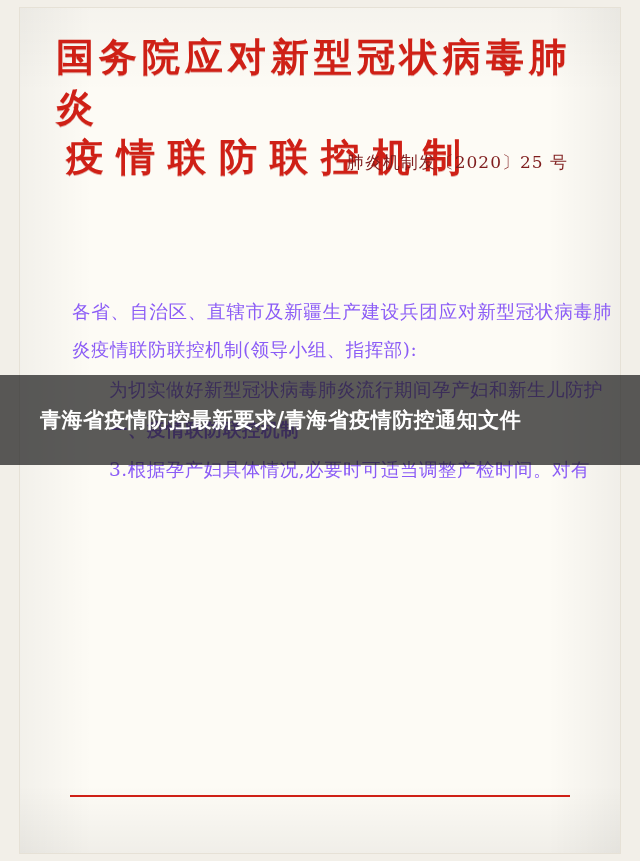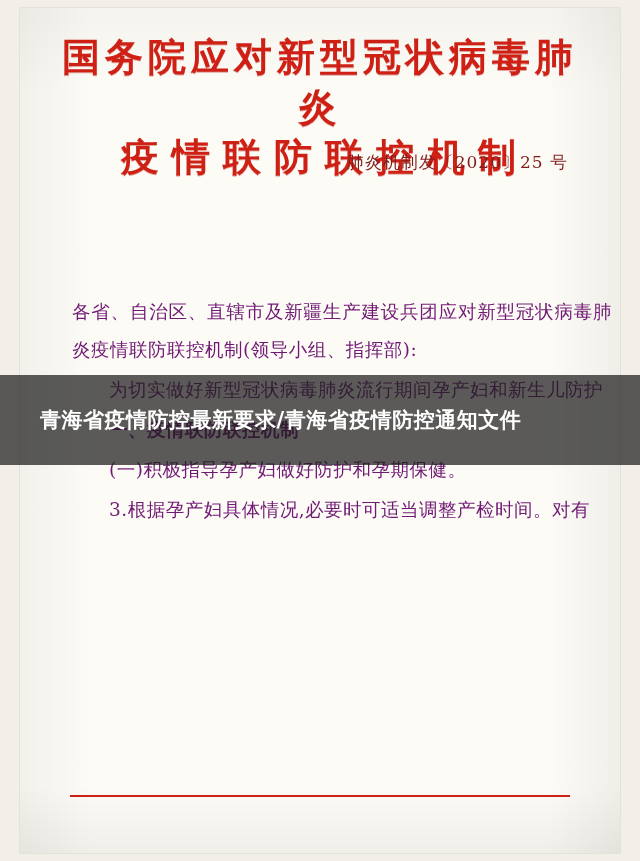--- a/index.html
+++ b/index.html
@@ -40,21 +40,21 @@
       linear-gradient(180deg, rgba(0,0,0,0.03) 0%, rgba(0,0,0,0) 10%, rgba(0,0,0,0) 92%, rgba(0,0,0,0.05) 100%);
     pointer-events: none;
   }
 
   
   .masthead {
     position: absolute;
     left: 36px;
     top: 24px;
     width: 528px;
-    text-align: center;
+    text-align: left;
     color: #cf2016;
     font-family: "DejaVu Serif", "Liberation Serif", serif;
     font-weight: bold;
     letter-spacing: 5px;
     line-height: 1.32;
     font-size: 38px;
     text-shadow: 0 1px 0 rgba(180,20,12,0.35);
   }
   .masthead .line2 {
     letter-spacing: 13px;
@@ -89,21 +89,21 @@
 
   
   .bodytext {
     position: absolute;
     left: 52px;
     top: 285px;
     width: 540px;
     font-family: "DejaVu Serif", "Liberation Serif", serif;
     font-size: 18.5px;
     line-height: 2.05;
-    color: #701a75;
+    color: #8b5cf6;
     letter-spacing: 0.5px;
   }
   .bodytext p {
     margin: 0 0 2px 0;
     text-align: justify;
   }
   .indent2 { text-indent: 2em; }
   .section-head {
     text-indent: 2em;
     font-weight: bold;
@@ -155,21 +155,20 @@
 
     <div class="docnum">肺炎机制发〔2020〕25 号</div>
 
     <div class="doctitle">
     </div>
 
     <div class="bodytext">
       <p>各省、自治区、直辖市及新疆生产建设兵团应对新型冠状病毒肺炎疫情联防联控机制(领导小组、指挥部):</p>
       <p class="indent2">为切实做好新型冠状病毒肺炎流行期间孕产妇和新生儿防护</p>
       <p class="section-head">一、疫情联防联控机制</p>
-      <p class="indent2">(一)积极指导孕产妇做好防护和孕期保健。</p>
       <p class="indent2">3.根据孕产妇具体情况,必要时可适当调整产检时间。对有</p>
     </div>
 
     <div class="footer-rule"></div>
   </div>
 
   <div class="caption-band">
     <div class="caption-text">青海省疫情防控最新要求/青海省疫情防控通知文件</div>
   </div>
 

